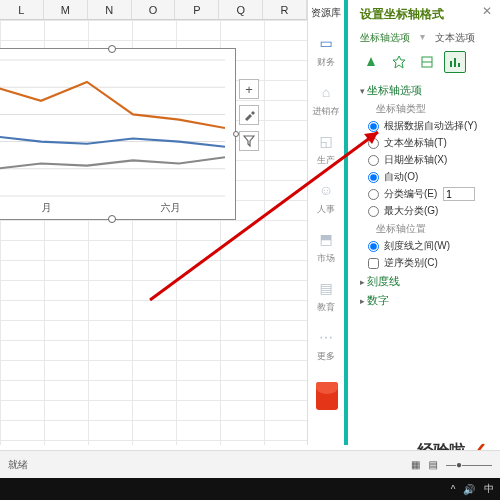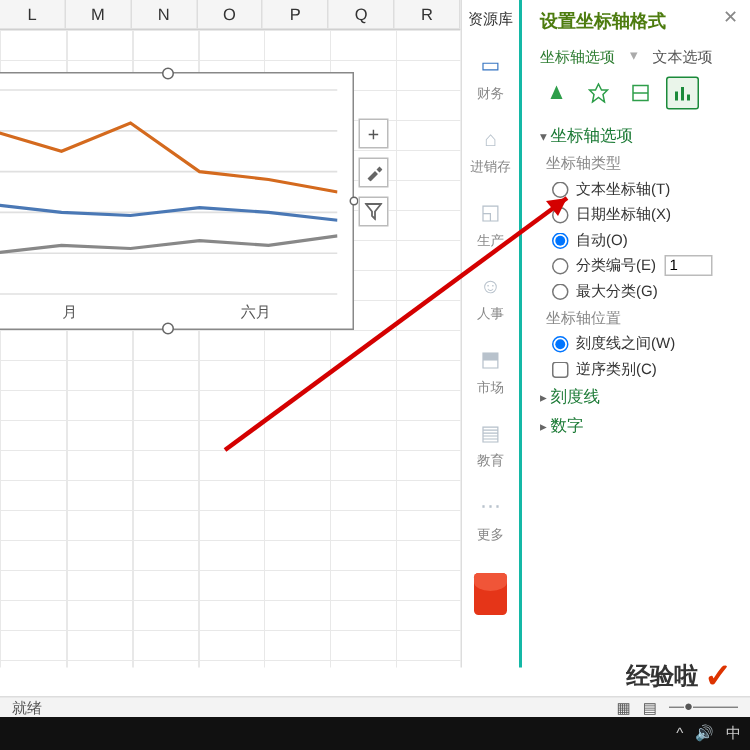--- a/index.html
+++ b/index.html
@@ -15,50 +15,50 @@
   .chartobj { position:absolute; left:-14px; top:28px; width:250px; height:172px; border:1px solid #888; background:#fff; }
   .chartobj::before,.chartobj::after{content:"";position:absolute;width:6px;height:6px;background:#fff;border:1px solid #666;border-radius:50%;}
   .chartobj::before{top:-4px;left:50%;margin-left:-3px;}
   .chartobj::after{bottom:-4px;left:50%;margin-left:-3px;}
   .hR{position:absolute;width:6px;height:6px;background:#fff;border:1px solid #666;border-radius:50%;right:-4px;top:50%;margin-top:-3px;}
   .plot { position:absolute; inset:8px 10px 20px 8px; }
   .plot svg { width:100%; height:100%; }
   .xlbl { position:absolute; bottom:4px; left:0; right:0; display:flex; justify-content:space-around; font-size:10px; color:#555; }
   .floatbtns { position:absolute; right:-24px; top:30px; display:flex; flex-direction:column; gap:6px; }
   .fb { width:20px; height:20px; border:1px solid #bbb; background:#fff; display:flex; align-items:center; justify-content:center; font-size:13px; color:#555; }
-  .res { flex:0 0 40px; border-right:2px solid #14b8a6; display:flex; flex-direction:column; align-items:center; padding-top:4px; background:#fff; }
+  .res { flex:0 0 40px; border-right:4px solid #14b8a6; display:flex; flex-direction:column; align-items:center; padding-top:4px; background:#fff; }
   .res-title{font-size:10px;color:#333;padding:2px 0 6px;}
   .res-item{width:30px;margin:6px 0;text-align:center;font-size:9px;color:#888;}
   .res-ico{width:22px;height:22px;margin:0 auto 2px;display:flex;align-items:center;justify-content:center;font-size:14px;color:#5b8ec9;}
   .pane { flex:1; background:#fff; padding:6px 10px 0 12px; font-size:11px; color:#333; position:relative; }
   .pane h3{font-size:12px;font-weight:600;color:#4d7c0f;margin:0;}
   .close{position:absolute;right:8px;top:4px;color:#888;font-size:12px;}
   .tabs{display:flex;gap:10px;margin:8px 0 6px;font-size:10px;color:#555;}
   .tabs span.act{color:#2e7d32;}
   .iconrow{display:flex;gap:6px;margin:6px 0 10px;}
   .ibox{width:22px;height:22px;border:1px solid transparent;display:flex;align-items:center;justify-content:center;border-radius:2px;}
   .ibox svg{display:block;}
   .ibox.sel{border-color:#1b8a3a;background:#eaf5ea;}
   .sec{margin:4px 0;}
   .sec-h{color:#1b7a35;font-size:11px;margin:4px 0;}
   .sec-h::before{content:"▾ ";font-size:9px;color:#666;}
   .sec-h.col::before{content:"▸ ";}
-  .sub{color:#888;font-size:10px;margin:4px 4px 2px;}
+  .sub{color:#888;font-size:10px;margin:4px 16px 2px;}
   .opt{display:flex;align-items:center;font-size:10px;margin:3px 0 3px 8px;color:#333;}
   .opt input{margin:0 5px 0 0;width:11px;height:11px;}
   .opt .num{width:32px;height:14px;border:1px solid #bbb;margin-left:6px;font-size:10px;}
   .arrow{position:absolute;pointer-events:none;}
   .watermark{position:absolute;right:12px;bottom:36px;display:flex;align-items:center;gap:4px;margin-left:36px;}
   .wm-txt{font-size:16px;font-weight:600;color:#333;}
   .wm-chk{color:#d30;font-size:22px;font-weight:bold;}
   .wm-url{position:absolute;right:12px;bottom:24px;font-size:9px;color:#888;}
   .taskbar{position:absolute;left:0;right:0;bottom:0;height:22px;background:#111;display:flex;align-items:center;justify-content:flex-end;padding:0 6px;gap:8px;}
   .taskbar span{color:#ccc;font-size:10px;}
   .tb-ico{color:#ccc;font-size:11px;}
-  .statusbar{position:absolute;left:0;right:0;bottom:22px;height:14px;background:#f3f3f3;border-top:1px solid #ddd;display:flex;align-items:center;padding:0 8px;font-size:10px;color:#555;gap:10px;}
+  .statusbar{position:absolute;left:0;right:0;bottom:22px;height:28px;background:#f3f3f3;border-top:1px solid #ddd;display:flex;align-items:center;padding:0 8px;font-size:10px;color:#555;gap:10px;}
   .sb-r{margin-left:auto;display:flex;gap:8px;align-items:center;}
   .redenv{position:absolute;left:316px;top:382px;width:22px;height:28px;background:#e53518;border-radius:3px;}
   .redenv::before{content:"";position:absolute;top:0;left:0;right:0;height:12px;background:#f05538;border-radius:3px 3px 50% 50%;}
 </style>
 </head>
 <body>
 
 <div class="wrap">
   <div class="sheet">
     <div class="colhdr">
@@ -151,20 +151,24 @@
             <rect x="6" y="3" width="2" height="9" fill="#1b8a3a"></rect>
             <rect x="10" y="8" width="2" height="4" fill="#1b8a3a"></rect>
           </svg>
         </div>
     </div>
 
     <div class="sec">
       <div class="sec-h">坐标轴选项</div>
       <div class="sub">坐标轴类型</div>
       <label class="opt">
+          <input type="radio" checked="" style="">
+          <span>根据数据自动选择(Y)</span>
+        </label>
+      <label class="opt">
           <input type="radio" style="">
           <span>文本坐标轴(T)</span>
         </label>
       <label class="opt">
           <input type="radio" style="">
           <span>日期坐标轴(X)</span>
         </label>
 
       <label class="opt">
           <input type="radio" checked="" style="">

